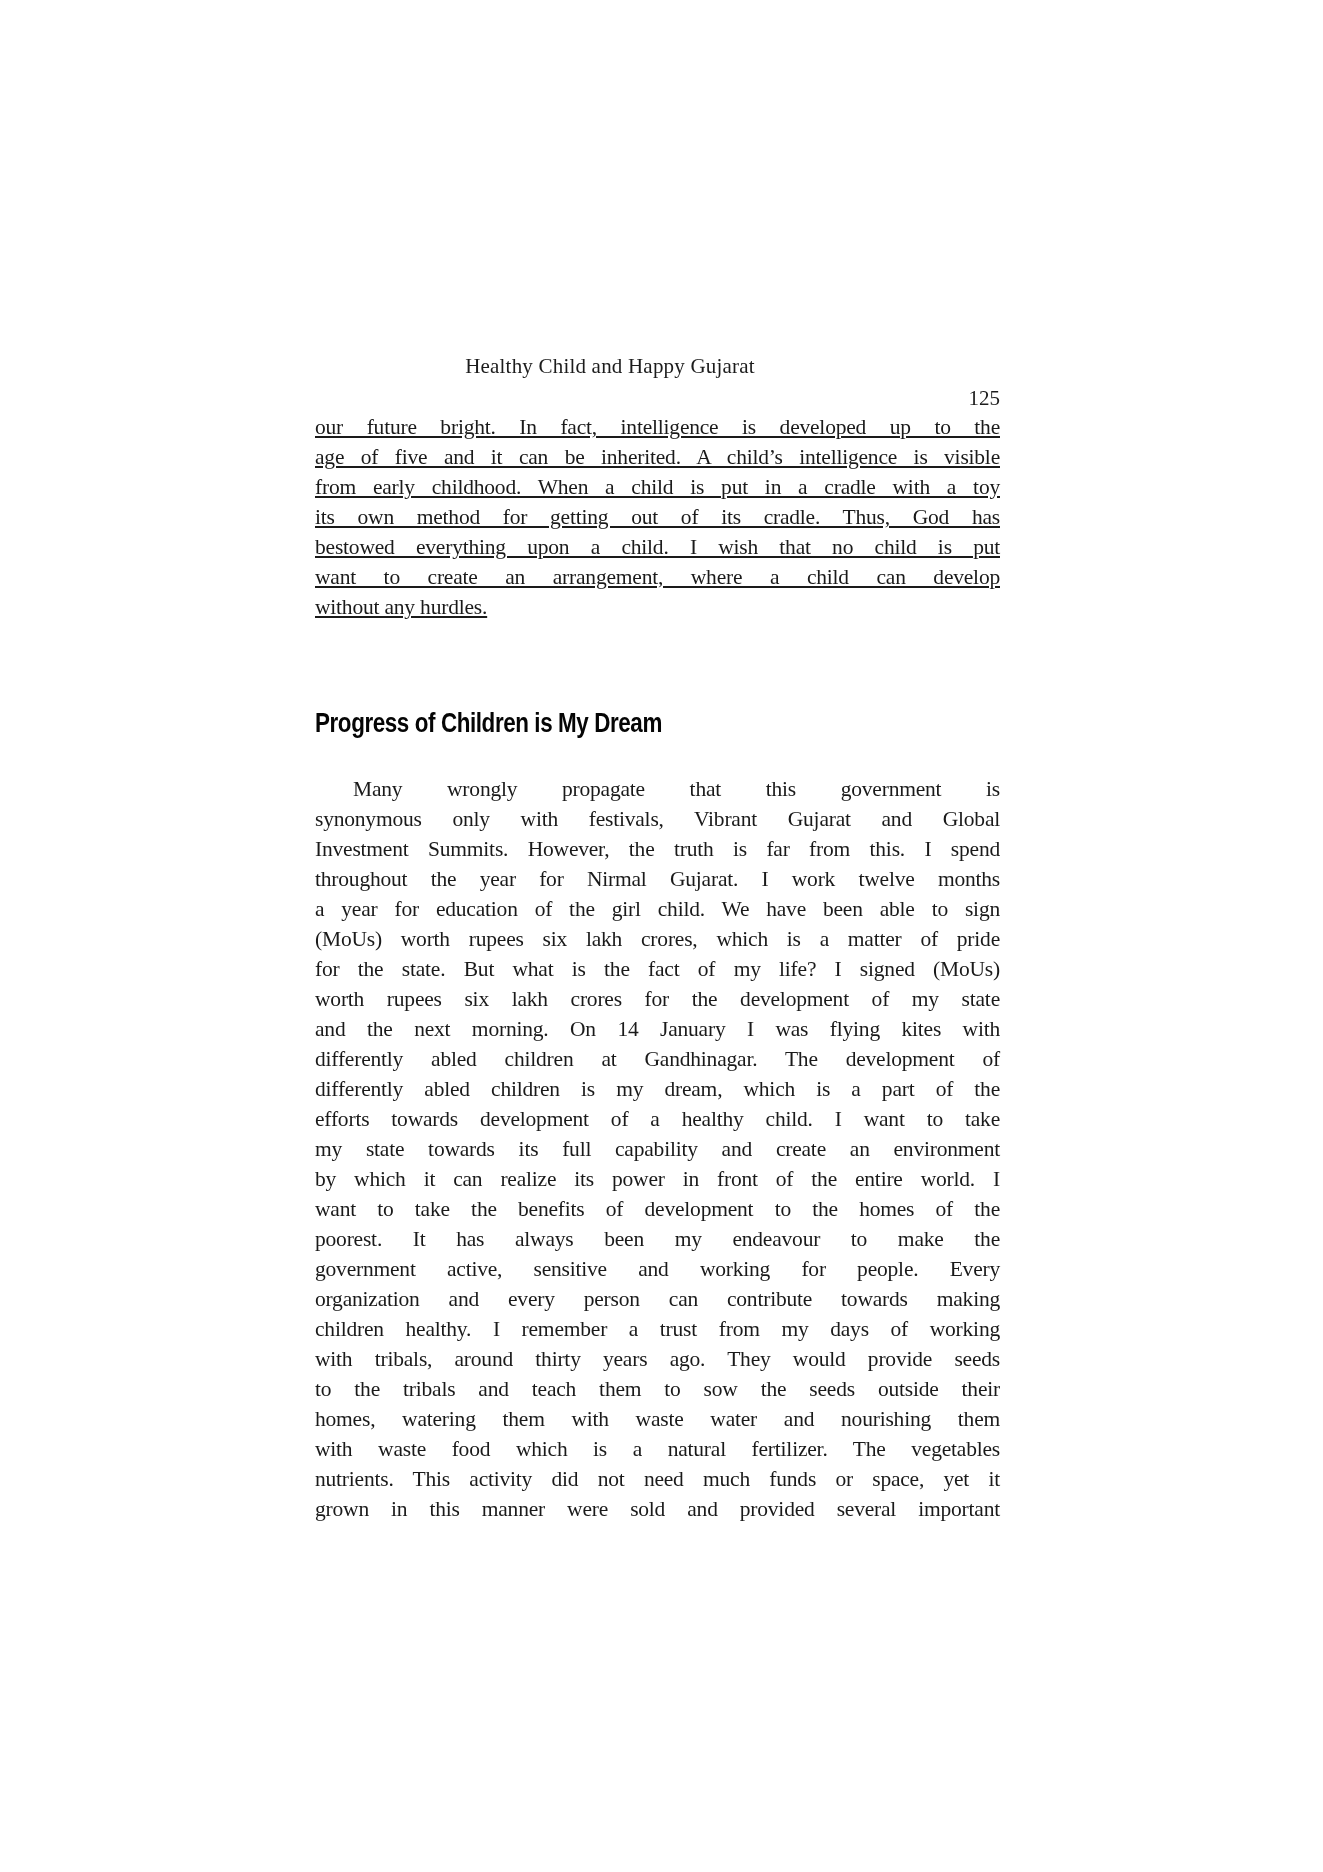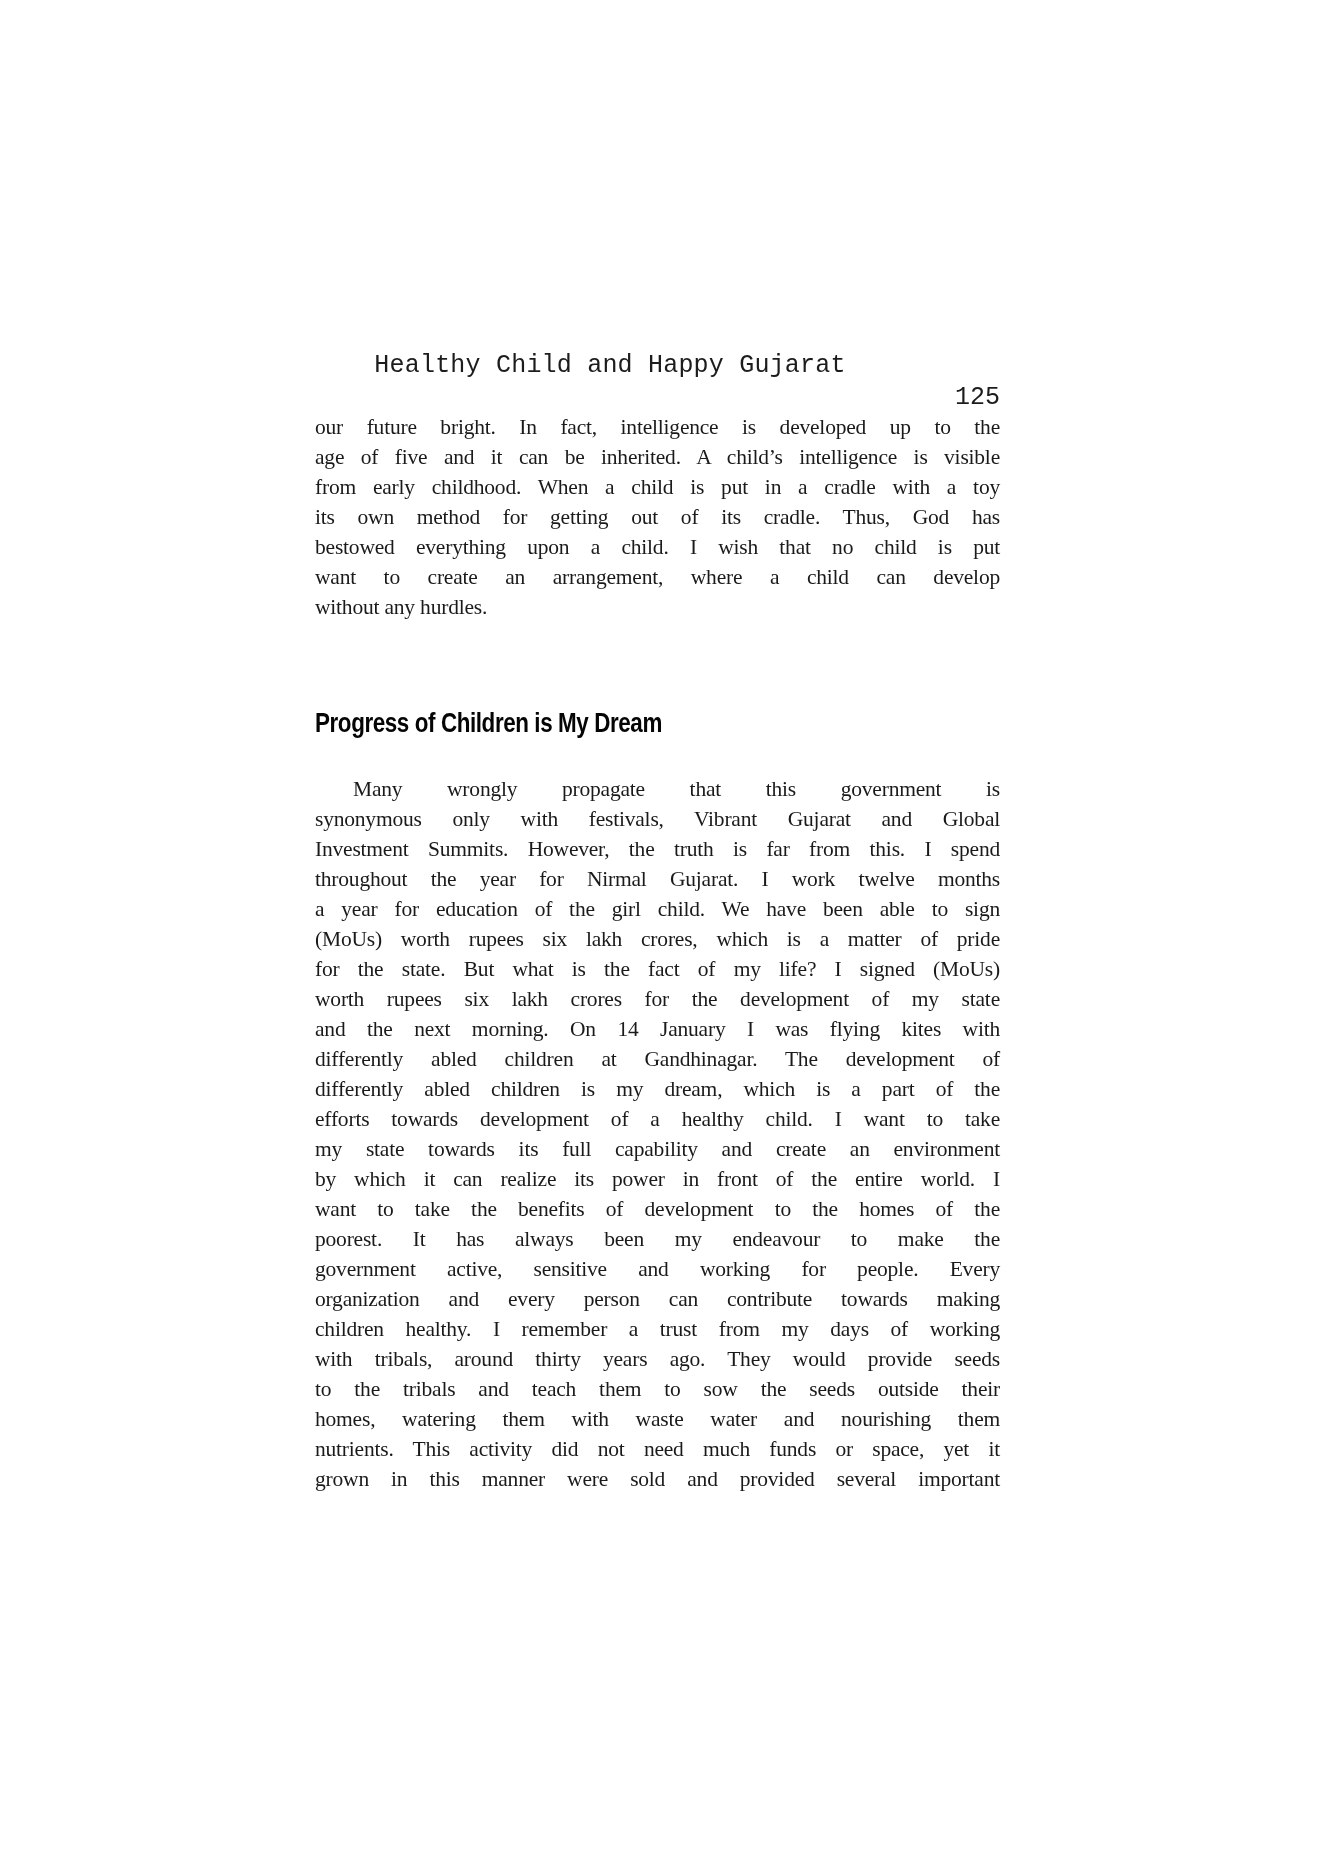--- a/index.html
+++ b/index.html
@@ -14,22 +14,22 @@
     background: #ffffff;
     overflow: hidden;
   }
   
   .running-head {
     position: absolute;
     left: 315px;
     top: 352px;
     width: 685px;
     height: 28px;
-    font-family: Liberation Mono, monospace;
-    font-size: 25px;
+    font-family: Liberation Serif, serif;
+    font-size: 21px;
     line-height: 28px;
     color: #1c1c1c;
   }
   .head-title {
     position: absolute;
     left: 0;
     right: 95px;
     text-align: center;
     letter-spacing: 0.2px;
   }
@@ -45,21 +45,21 @@
     position: absolute;
     left: 315px;
     top: 0;
     width: 685px;
     color: #1a1a1a;
     font-family: "Liberation Serif", serif;
     font-size: 21.5px;
     letter-spacing: -0.2px;
   }
   .paragraph { position: absolute; left: 0; width: 685px; }
-  .para1 { top: 412px; }
+  .para1 { top: 412px; text-decoration: underline; }
   .para2 { top: 774px; }
   .line {
     line-height: 30px;
     text-align: justify;
     text-align-last: justify;
     white-space: normal;
   }
   .para1 .line.para-end { text-align-last: left; }
   .para2 .line.para-end { text-align-last: justify; }
   .para2 .line:first-child { text-indent: 38px; }
@@ -120,19 +120,20 @@
         <div class="line">my state towards its full capability and create an environment</div>
         <div class="line">by which it can realize its power in front of the entire world. I</div>
         <div class="line">want to take the benefits of development to the homes of the</div>
         <div class="line">poorest. It has always been my endeavour to make the</div>
         <div class="line">government active, sensitive and working for people. Every</div>
         <div class="line">organization and every person can contribute towards making</div>
         <div class="line">children healthy. I remember a trust from my days of working</div>
         <div class="line">with tribals, around thirty years ago. They would provide seeds</div>
         <div class="line">to the tribals and teach them to sow the seeds outside their</div>
         <div class="line">homes, watering them with waste water and nourishing them</div>
+        <div class="line">with waste food which is a natural fertilizer. The vegetables</div>
         <div class="line para-end">nutrients. This activity did not need much funds or space, yet it</div>
         <div class="line">grown in this manner were sold and provided several important</div>
       </section>
 
   </main>
 
 </div>
 
 </body></html>

